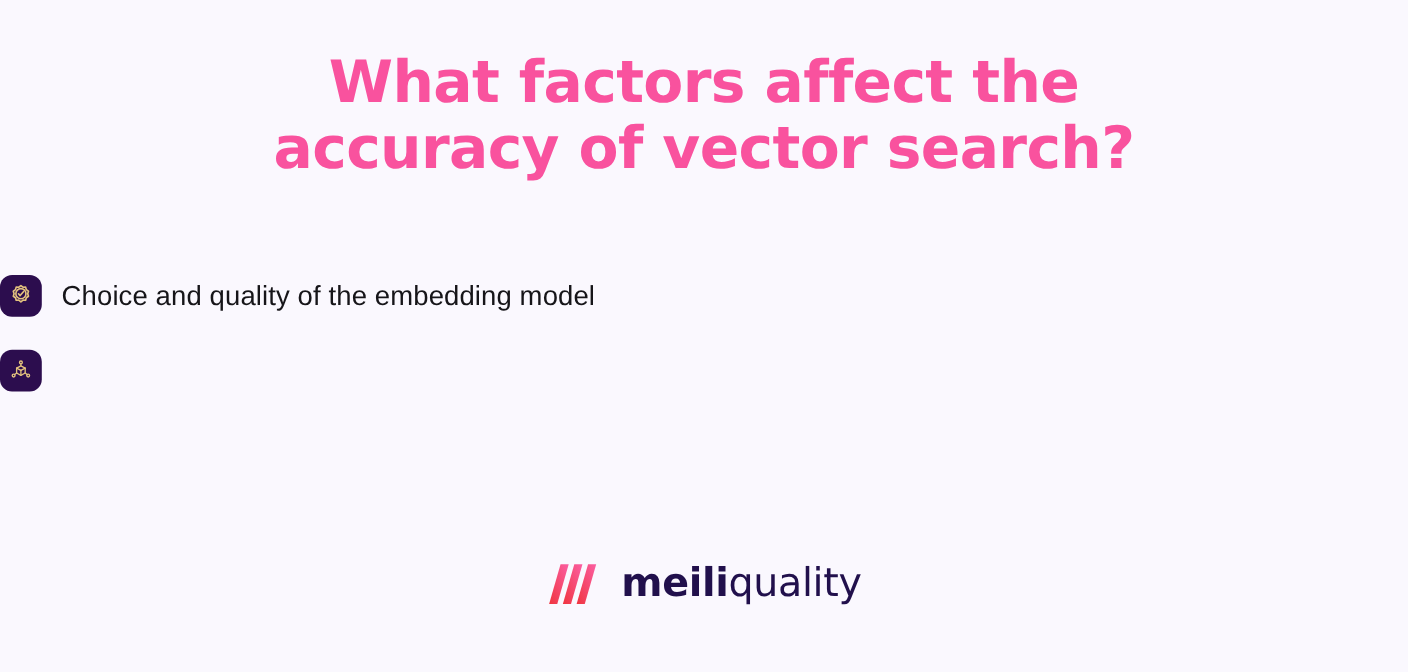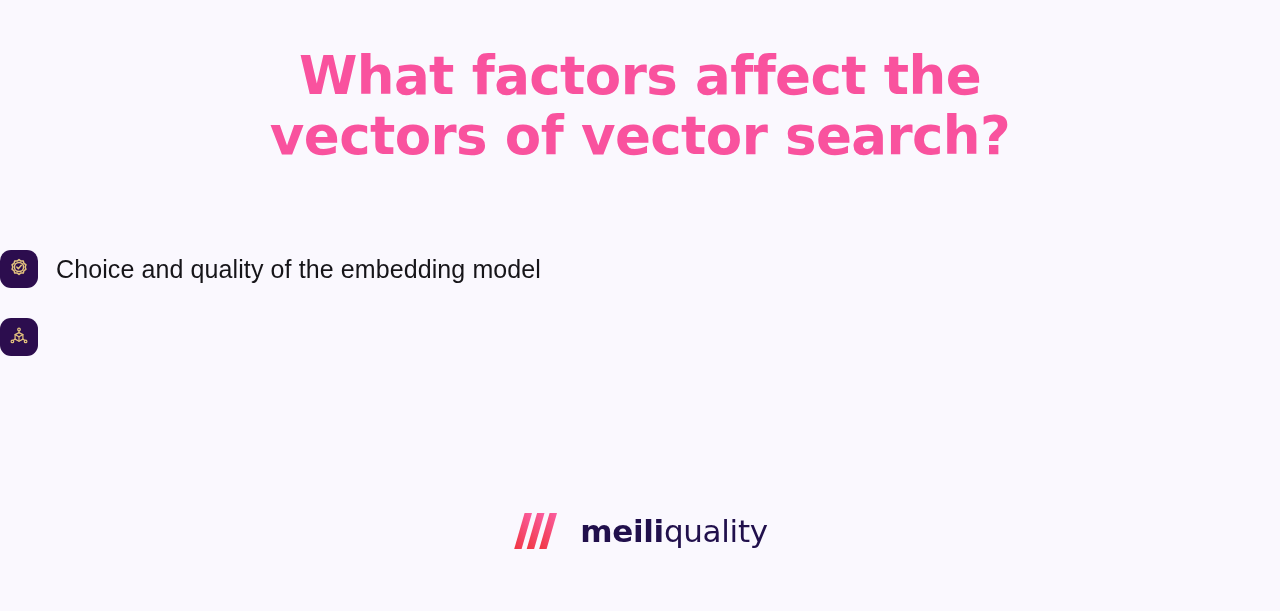--- a/index.html
+++ b/index.html
@@ -96,39 +96,39 @@
   }
 
   .logo-mark {
     display: block;
     width: 52px;
     height: 38px;
   }
 
   .logo-wordmark {
     font-family: "DejaVu Sans", sans-serif;
-    font-size: 31px;
+    font-size: 36px;
     line-height: 38px;
     letter-spacing: -0.3px;
     color: #21104C;
     display: flex;
     align-items: baseline;
   }
 
   .logo-word-bold { font-weight: bold; }
   .logo-word-light { font-weight: normal; }
 </style>
 </head>
 <body>
 
 <div class="slide">
 
   <div class="title-block">
     <span class="title-line">What factors affect the</span>
-    <span class="title-line">vectors of vector search?</span>
+    <span class="title-line">accuracy of vector search?</span>
   </div>
 
   <div class="factor-list">
 
     <div class="factor-row">
       <span class="icon-tile">
         <svg width="24" height="24" viewBox="0 0 24 24" aria-hidden="true">
           <g fill="none" stroke="#E3C27E" stroke-width="1.5" stroke-linecap="round" stroke-linejoin="round">
             <path d="M12 2.6 13.9 4.1 16.3 4 16.9 6.3 18.9 7.7 18.2 10 18.9 12.3 16.9 13.7 16.3 16 13.9 15.9 12 17.4 10.1 15.9 7.7 16 7.1 13.7 5.1 12.3 5.8 10 5.1 7.7 7.1 6.3 7.7 4 10.1 4.1 Z"></path>
             <circle cx="12" cy="10" r="4.6"></circle>

